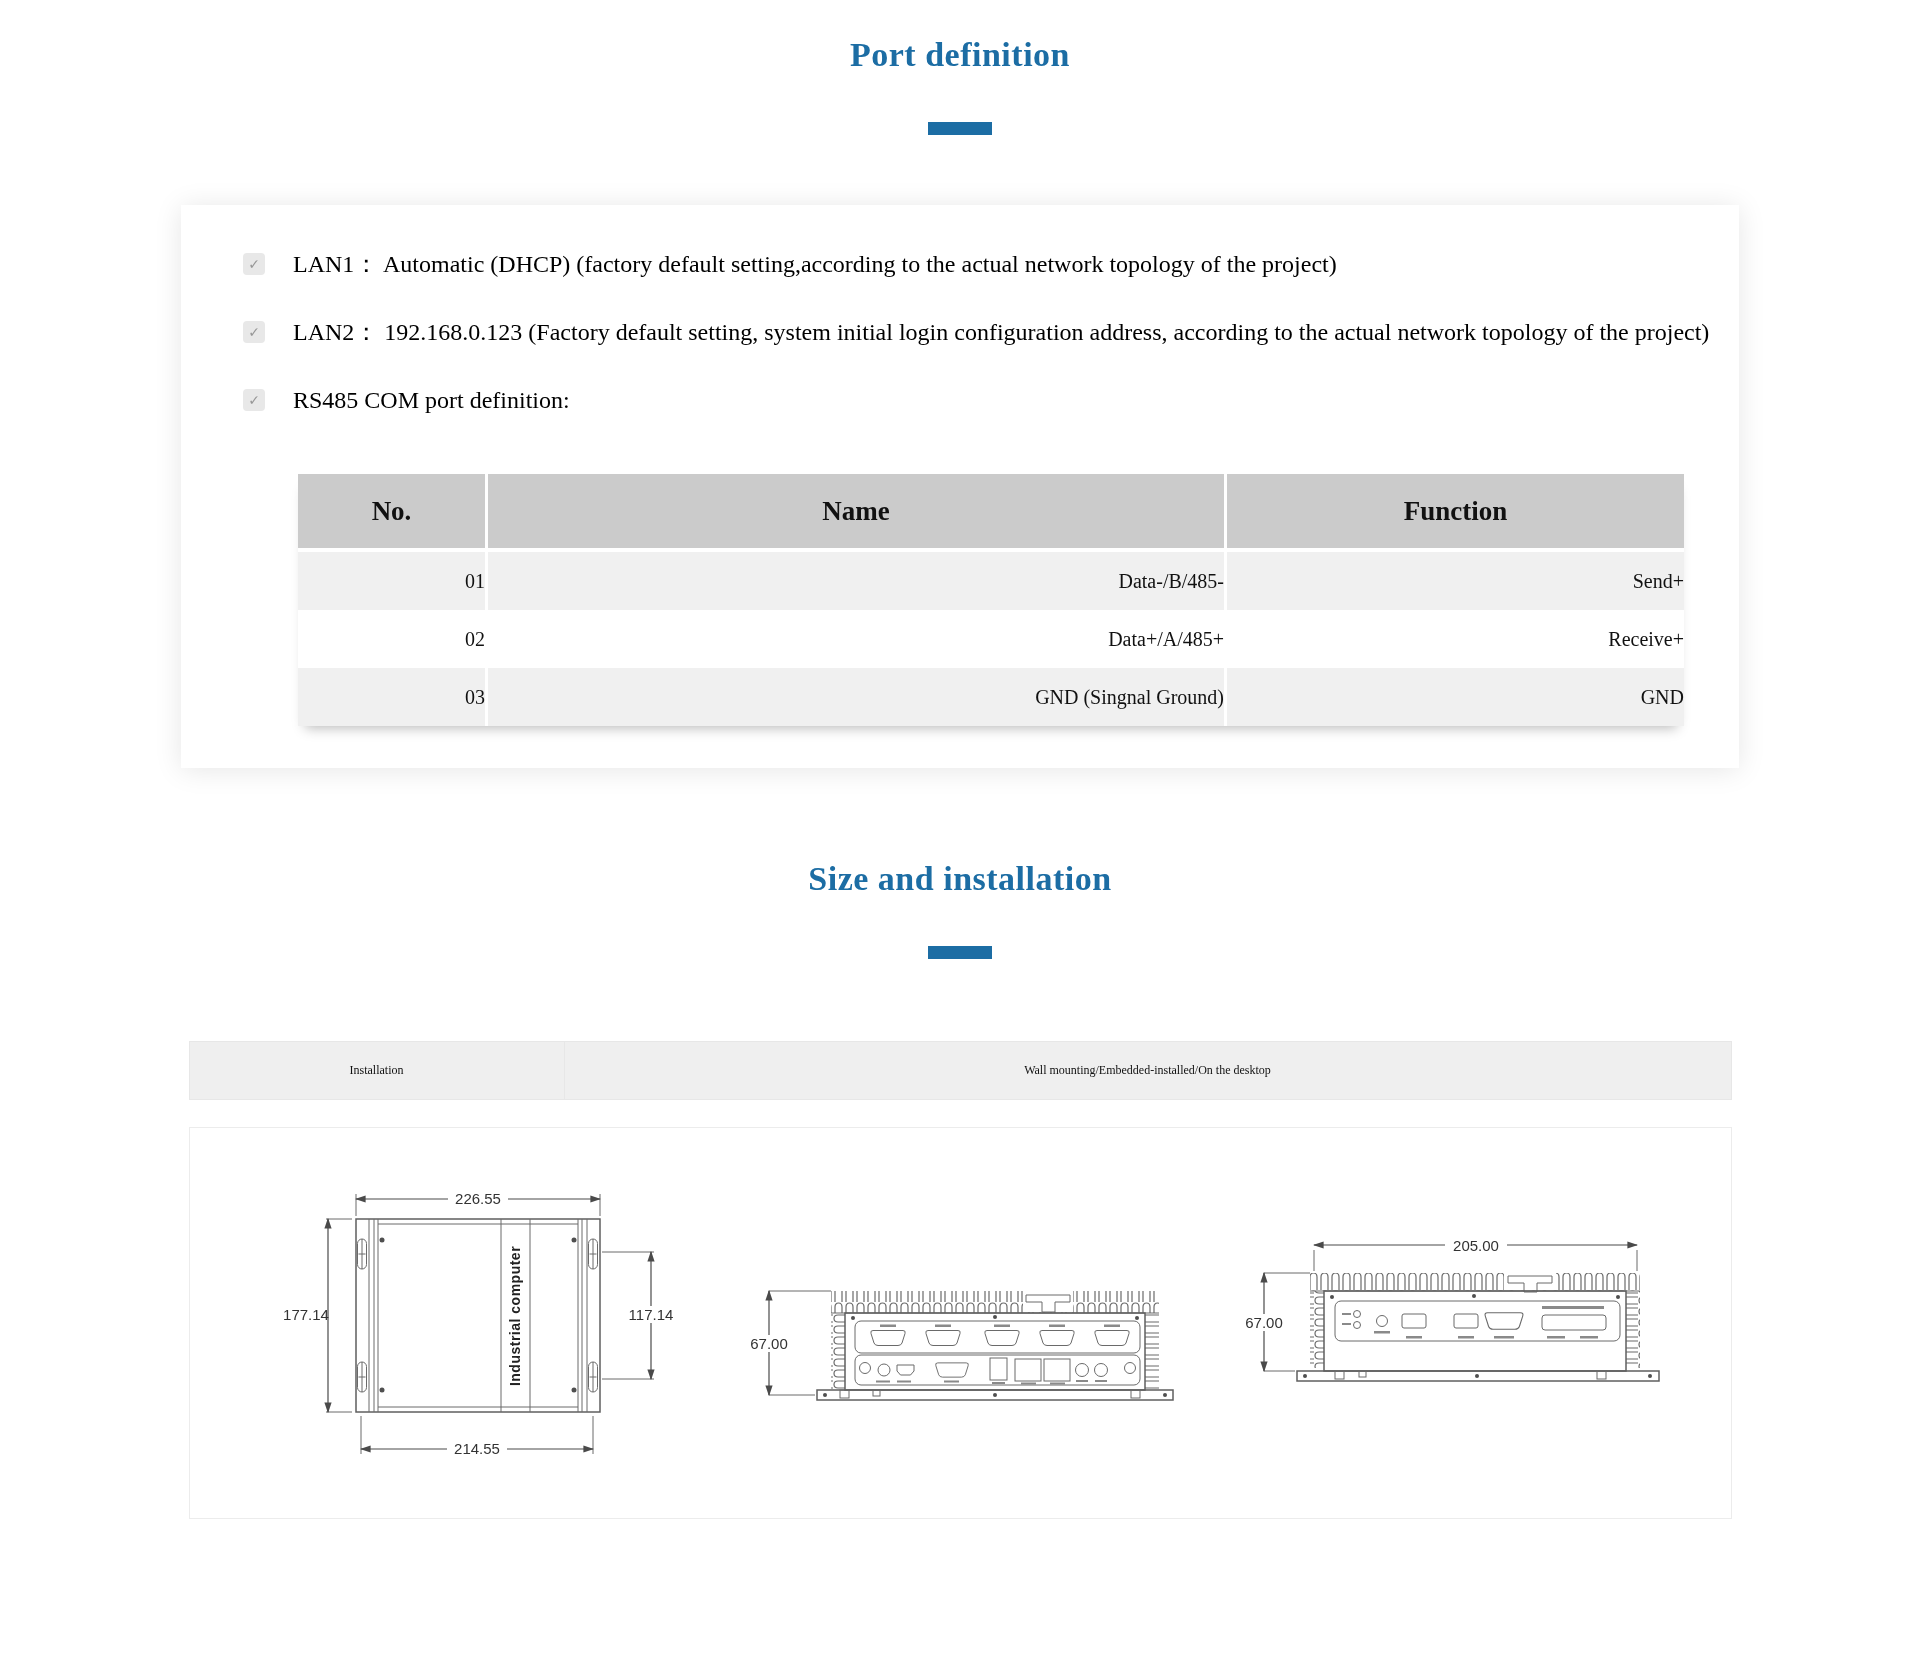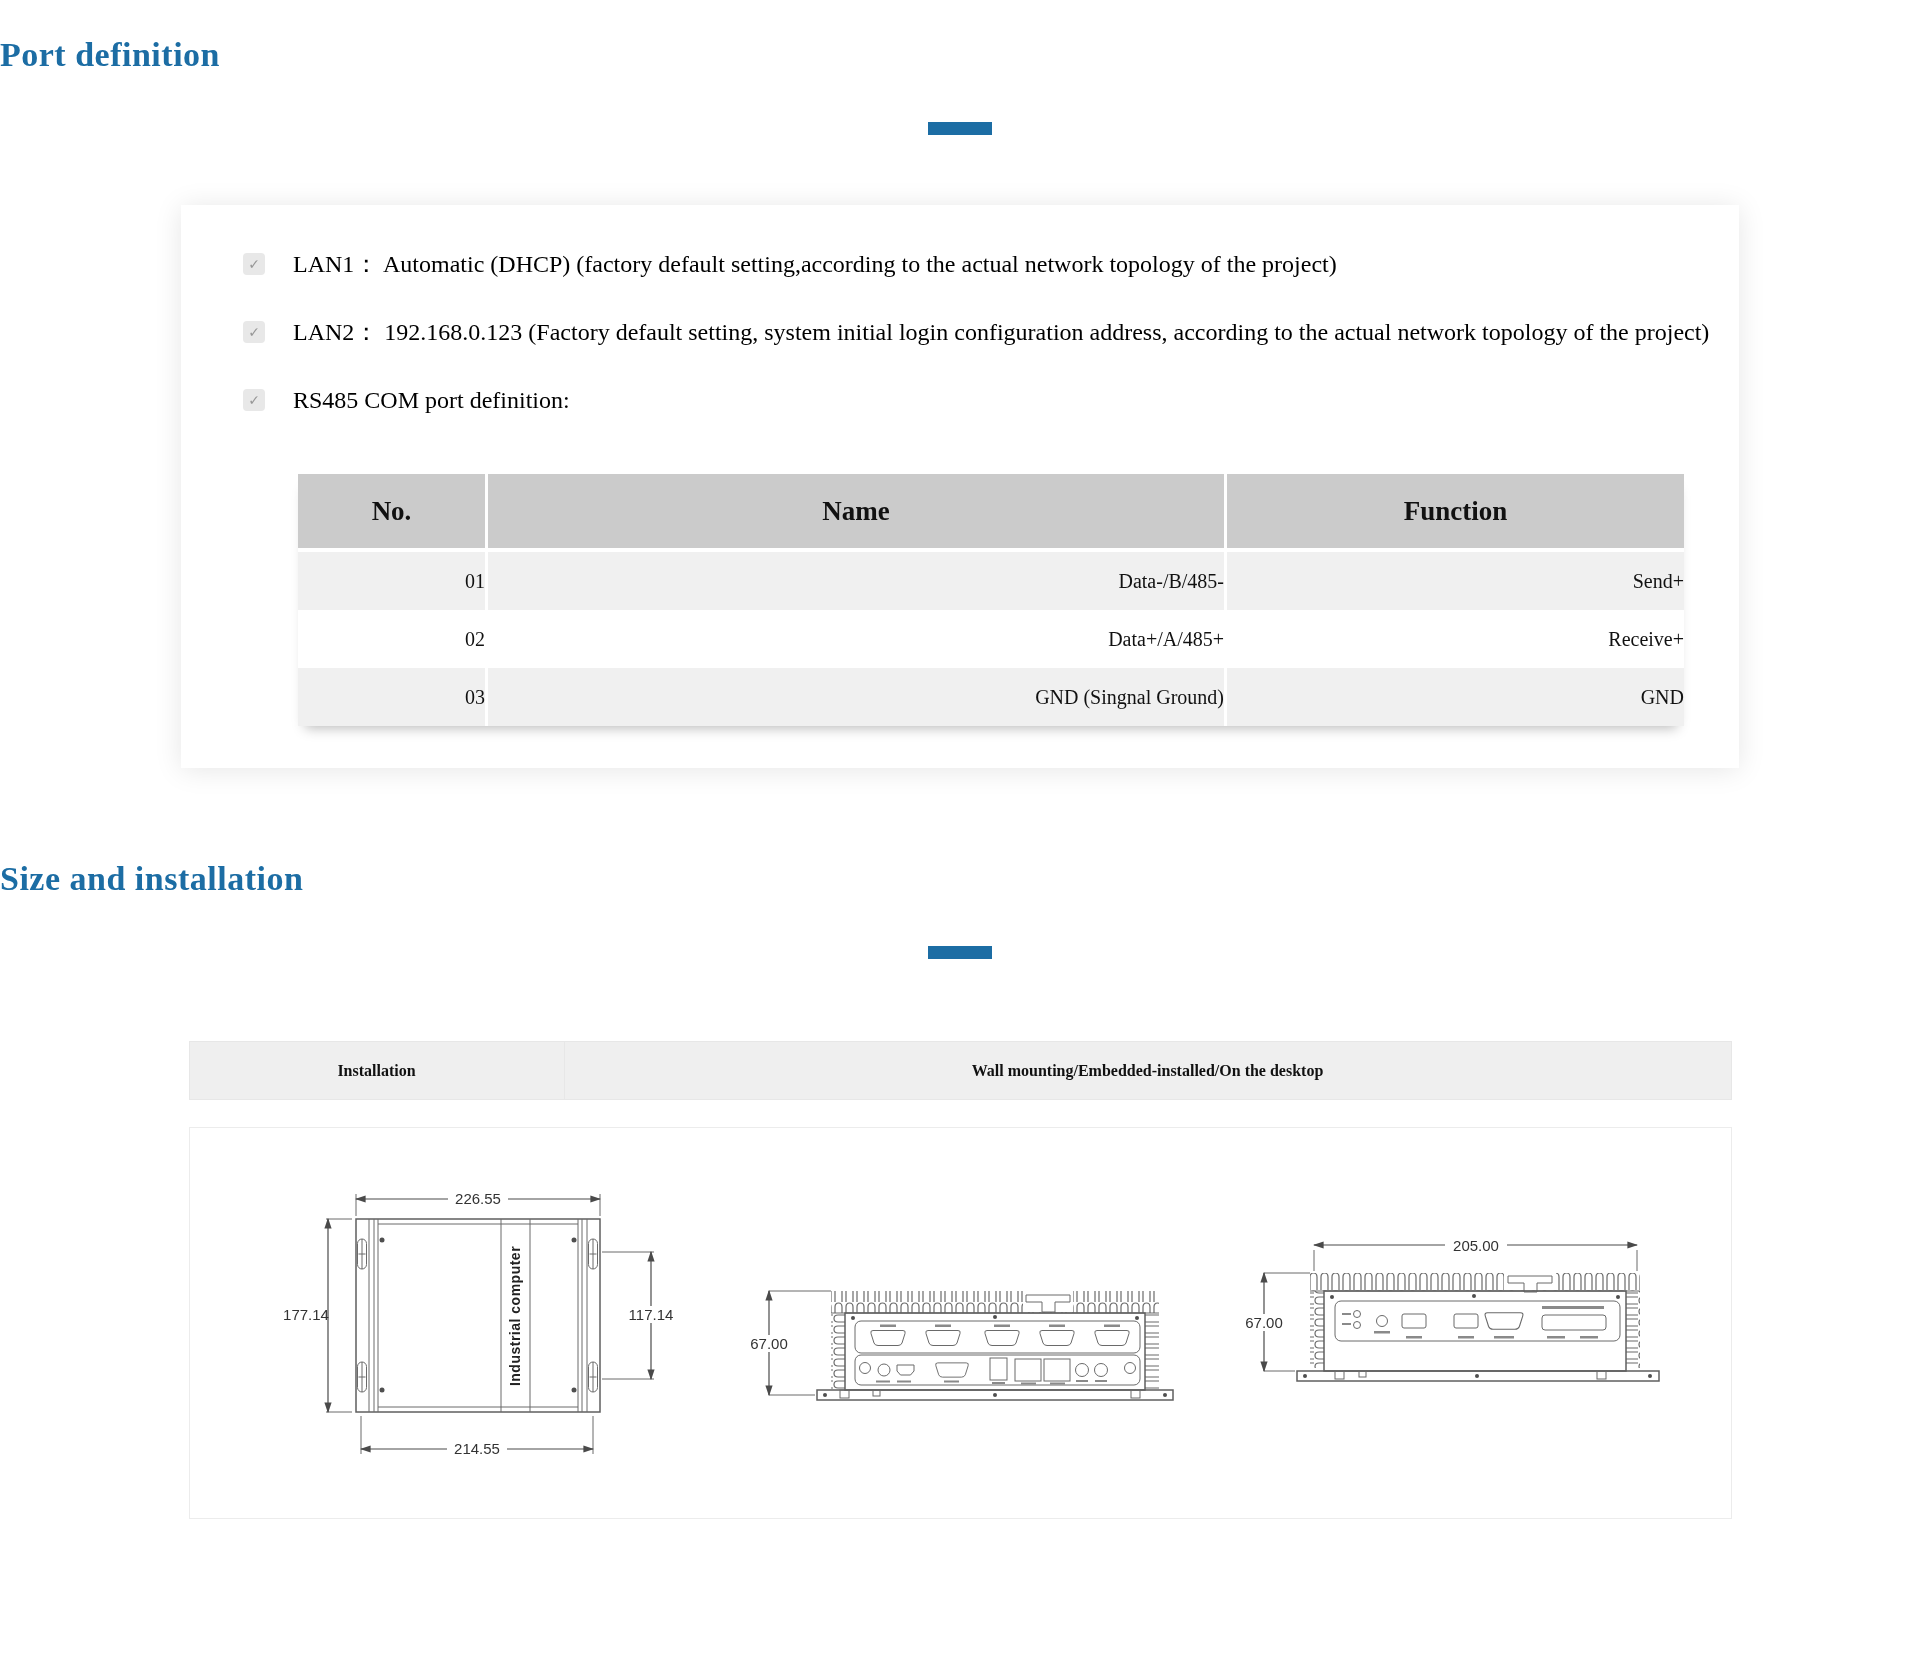--- a/index.html
+++ b/index.html
@@ -8,21 +8,21 @@
     --row-alt:#f0f0f0;
     --spec-row-bg:#efefef;
   }
   *{box-sizing:border-box;margin:0;padding:0;}
   html,body{background:#ffffff;}
   body{
     width:1920px;height:1674px;position:relative;
     font-family:"Liberation Serif", serif;color:#000;
   }
   .section-title{
-    text-align:left;font-size:34px;font-weight:bold;
+    text-align:center;font-size:34px;font-weight:bold;
     color:var(--accent);letter-spacing:.5px;
     font-family:"Liberation Serif", serif;
   }
   .title1{padding-top:36px;}
   .title2{margin-top:92px;}
   .title-dash{
     width:64px;height:13px;background:var(--accent);
     margin:48px auto 0 auto;
   }
   
@@ -62,23 +62,22 @@
     height:58px;text-align:right;font-size:20px;color:#111;background:#fff;
   }
   .port-table tbody tr:nth-child(odd) td{background:var(--row-alt);}
   
   .spec-table{
     width:1543px;margin:82px auto 0 auto;
     border-collapse:collapse;table-layout:fixed;
     border:1px solid #e7e7e7;
   }
   .spec-table td{
-    height:58px;text-align:center;font-size:16px;color:#111;
+    height:58px;text-align:center;font-size:12px;color:#111;
     border-top:1px solid #e7e7e7;
-    font-weight:bold;
   }
   .spec-table tr:first-child td{border-top:none;background:var(--spec-row-bg);}
   .spec-table td.k{width:375px;border-right:1px solid #e7e7e7;}
   
   .diagram-panel{
     width:1543px;height:392px;margin:27px auto 0 auto;
     border:1px solid #ececec;background:#fff;position:relative;
   }
   .drawing{position:absolute;}
   .drawing text{

